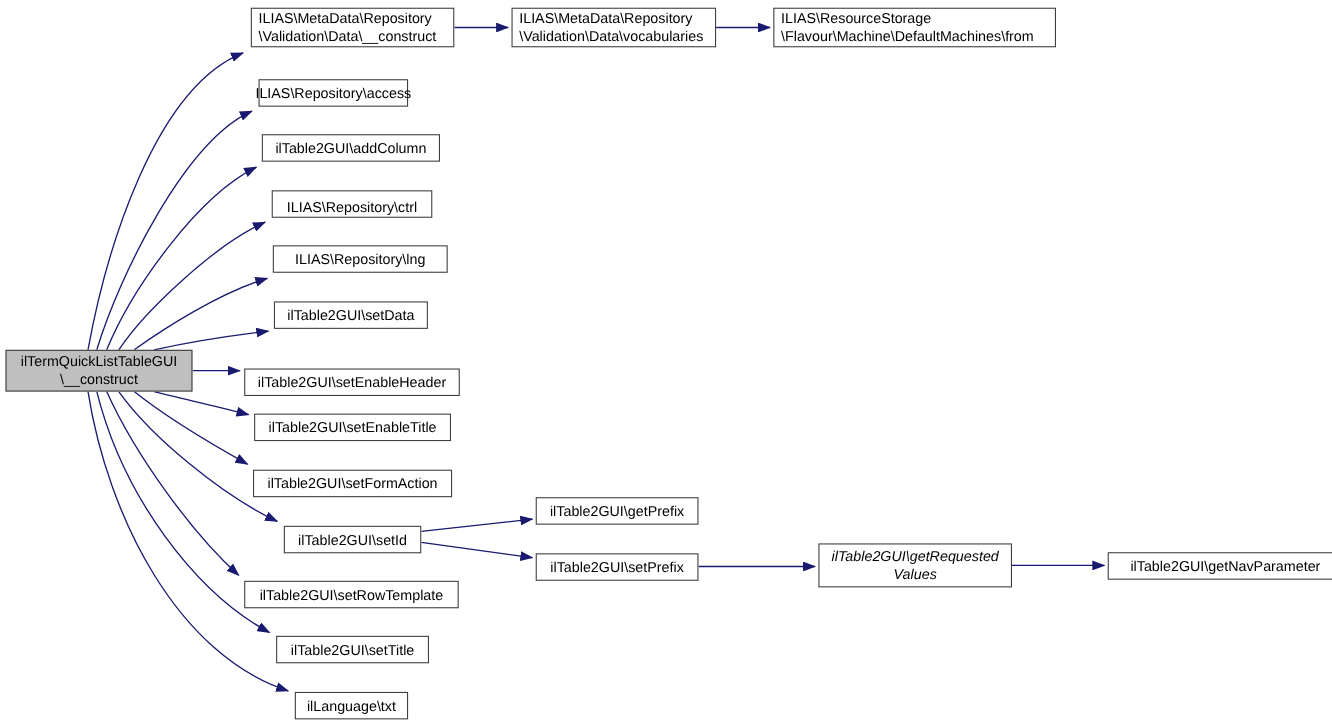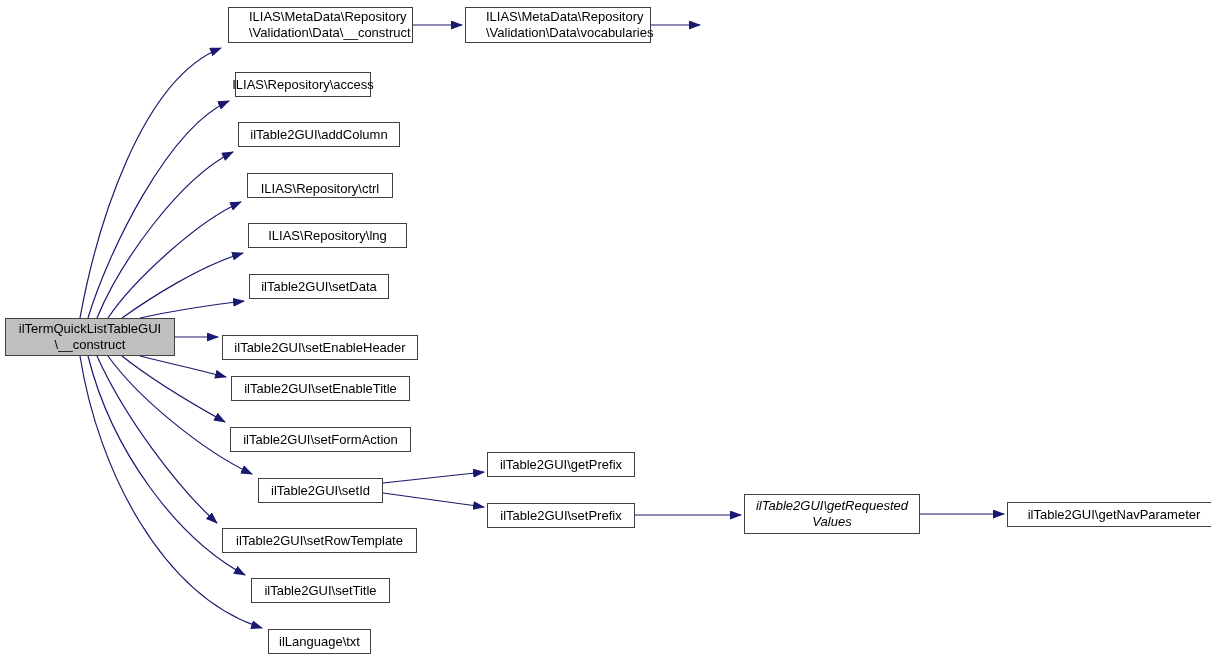--- a/index.html
+++ b/index.html
@@ -26,21 +26,21 @@
     line-height: 16px;
     display: flex;
     flex-direction: column;
     justify-content: center;
     align-items: center;
     white-space: nowrap;
     z-index: 2;
     cursor: pointer;
   }
   .node.hl { background: #bfbfbf; }
-  .node.leftalign { align-items: flex-start; padding-left: 20px; }
+  .node.leftalign { align-items: flex-start; padding-left: 6px; }
 </style>
 </head>
 <body>
 
 <div class="graph">
 
   <svg class="edges" width="1211" height="661" viewBox="0 0 1211 661">
     <defs>
       <marker id="arrow" markerUnits="userSpaceOnUse" markerWidth="12" markerHeight="9" viewBox="0 0 12 9" refX="11" refY="4.5" orient="auto">
         <path d="M0,0 L12,4.5 L0,9 Z" fill="#191970"></path>
@@ -77,20 +77,24 @@
   <div class="node leftalign" style="left:228px; top:7px; width:185px; height:36px;">
     <span>ILIAS\MetaData\Repository</span>
     <span>\Validation\Data\__construct</span>
   </div>
 
   <div class="node leftalign" style="left:465px; top:7px; width:186px; height:36px;">
     <span>ILIAS\MetaData\Repository</span>
     <span>\Validation\Data\vocabularies</span>
   </div>
 
+  <div class="node leftalign" style="left:703px; top:7px; width:257px; height:36px;">
+    <span>ILIAS\ResourceStorage</span>
+    <span>\Flavour\Machine\DefaultMachines\from</span>
+  </div>
 
   <div class="node" style="left:235px; top:72px; width:136px; height:25px;">
     <span>ILIAS\Repository\access</span>
   </div>
 
   <div class="node" style="left:238px; top:122px; width:162px; height:25px;">
     <span>ilTable2GUI\addColumn</span>
   </div>
 
   <div class="node" style="left:247px; top:173px; width:146px; height:25px;justify-content:flex-end;">

